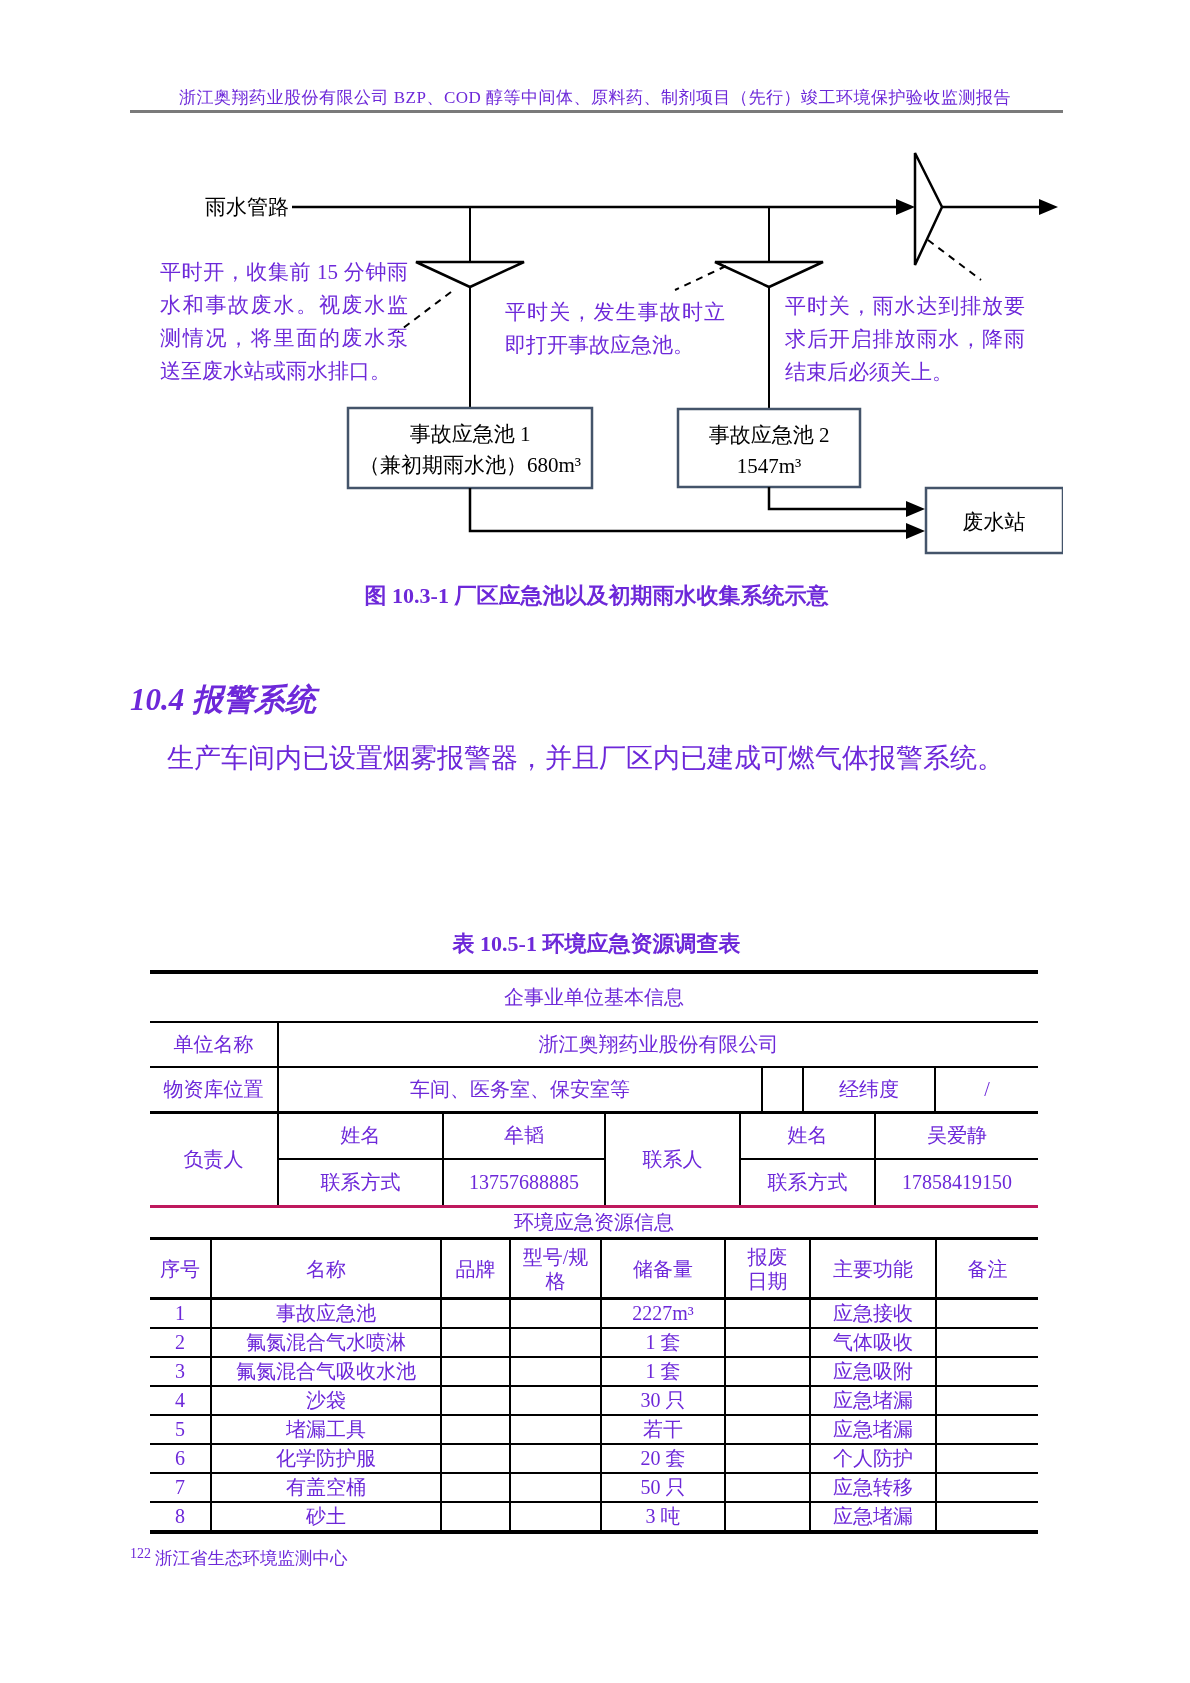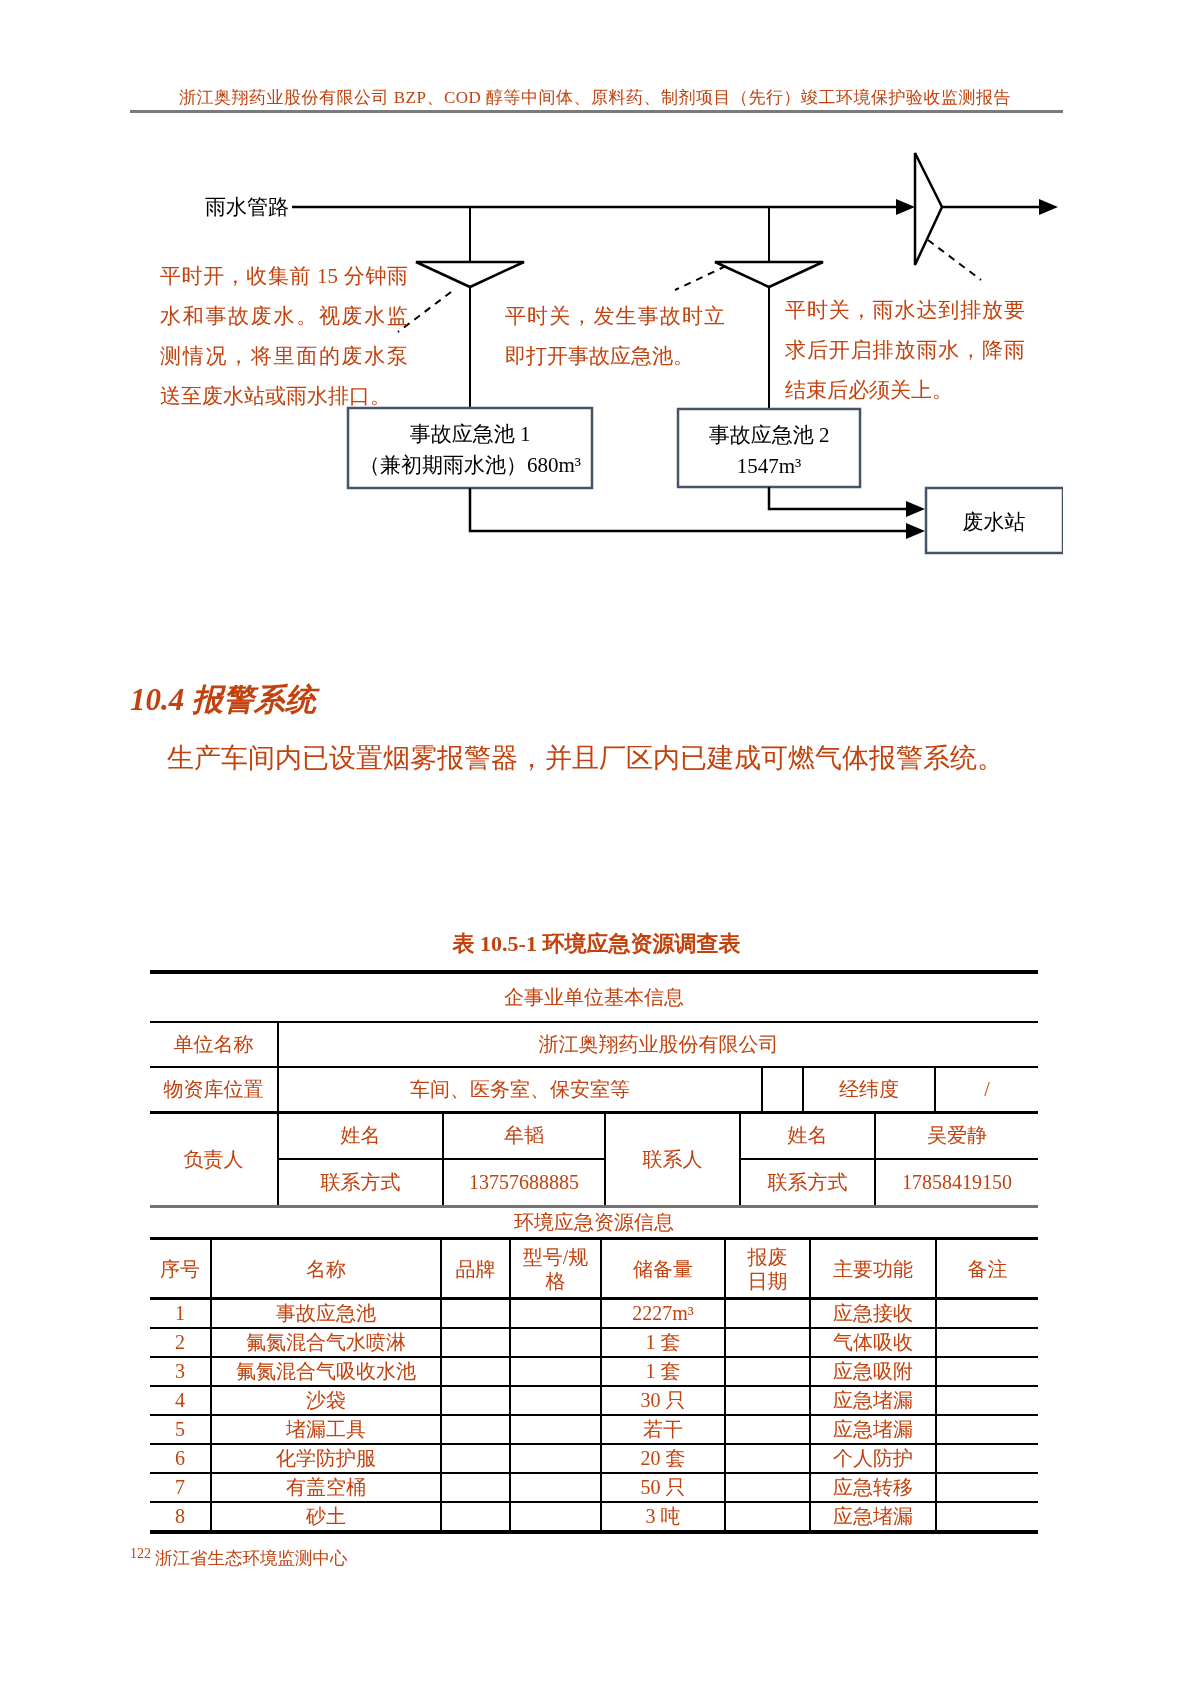--- a/index.html
+++ b/index.html
@@ -1,47 +1,47 @@
 <!DOCTYPE html>
 <html><head>
 <meta charset="utf-8">
 <style>
   html,body{margin:0;padding:0;background:#ffffff;}
   .page{
-    position:relative;width:1190px;height:1683px;background:#ffffff;color:#c2410c;
+    position:relative;width:1190px;height:1683px;background:#ffffff;color:#6d28d9;
     font-family:"Liberation Serif","DejaVu Serif",serif;overflow:hidden;
   }
   
   .doc-header{position:absolute;left:60px;right:60px;top:86px;text-align:center;
     font-size:17px;letter-spacing:0.5px;white-space:nowrap;}
   .header-rule{position:absolute;left:130px;width:933px;top:110px;height:3px;background:#7a7a7a;}
   
   .diagram{position:absolute;left:148px;top:140px;width:915px;height:425px;}
   .diagram svg{position:absolute;left:0;top:0;}
-  .dg-note{position:absolute;font-size:21px;line-height:40px;text-align:justify;}
+  .dg-note{position:absolute;font-size:21px;line-height:33px;text-align:justify;}
   .note-left{left:12px;top:116px;width:248px;}
   .note-middle{left:357px;top:156px;width:220px;}
   .note-right{left:637px;top:150px;width:240px;}
   .fig-caption{position:absolute;left:130px;top:581px;width:933px;text-align:center;
     font-weight:bold;font-size:22px;}
   
   .sec-heading{position:absolute;left:130px;font-weight:bold;font-size:31px;white-space:nowrap;font-style:italic;}
   .h104{top:679px;} .h105{top:801px;}
   .sec-body{position:absolute;left:130px;width:935px;font-size:27px;line-height:36px;text-indent:37px;}
   .p104{top:740px;} .p105{top:874px;}
   .tbl-title{position:absolute;left:130px;top:929px;width:933px;text-align:center;
     font-weight:bold;font-size:22px;}
   
   .tables-wrap{position:absolute;left:150px;top:970px;width:888px;}
   table.doc-table{border-collapse:collapse;table-layout:fixed;width:888px;font-size:20px;}
   table.doc-table td{border:2px solid #000;text-align:center;vertical-align:middle;
     padding:0 2px;overflow:hidden;}
   table.doc-table td:first-child{border-left:none;}
   table.doc-table td:last-child{border-right:none;}
-  #tableA{border-top:4px solid #000;border-bottom:3px solid #737373;}
+  #tableA{border-top:4px solid #000;border-bottom:3px solid #be185d;}
   #tableA tr.thick-top td{border-top:3px solid #000;}
   .h50{height:50px;} .h45{height:45px;} .h47{height:47px;}
   #tableB tr{height:28px;}
   #tableB tr.section-row{height:31px;}
   #tableB tr.section-row td{border-top:none;}
   #tableB tr.header-row{height:60px;}
   #tableB tr.header-row td{white-space:pre-line;line-height:24px;}
   #tableB tr.thick-top td{border-top:3px solid #000;}
   #tableB tr.thick-bottom td{border-bottom:4px solid #000;}
   
@@ -91,20 +91,21 @@
       <polygon points="777,369 758,361 758,377" fill="#000"></polygon>
 
       <rect x="778" y="348" width="137" height="65" fill="#fff" stroke="#44546a" stroke-width="2.5"></rect>
       <text x="846" y="389" font-size="21" text-anchor="middle">废水站</text>
     </svg>
     <div class="dg-note note-left">平时开，收集前 15 分钟雨水和事故废水。视废水监测情况，将里面的废水泵送至废水站或雨水排口。</div>
     <div class="dg-note note-right">平时关，雨水达到排放要求后开启排放雨水，降雨结束后必须关上。</div>
     <div class="dg-note note-middle">平时关，发生事故时立即打开事故应急池。</div>
   </div>
 
+  <div class="fig-caption">图 10.3-1 厂区应急池以及初期雨水收集系统示意</div>
 
   <div class="sec-heading h104">10.4 报警系统</div>
   <div class="sec-body p104">生产车间内已设置烟雾报警器，并且厂区内已建成可燃气体报警系统。</div>
 
   <div class="tbl-title">表 10.5-1 环境应急资源调查表</div>
 
   <div class="tables-wrap">
     <table class="doc-table" id="tableA">
       <colgroup>
         <col style="width:128px">

